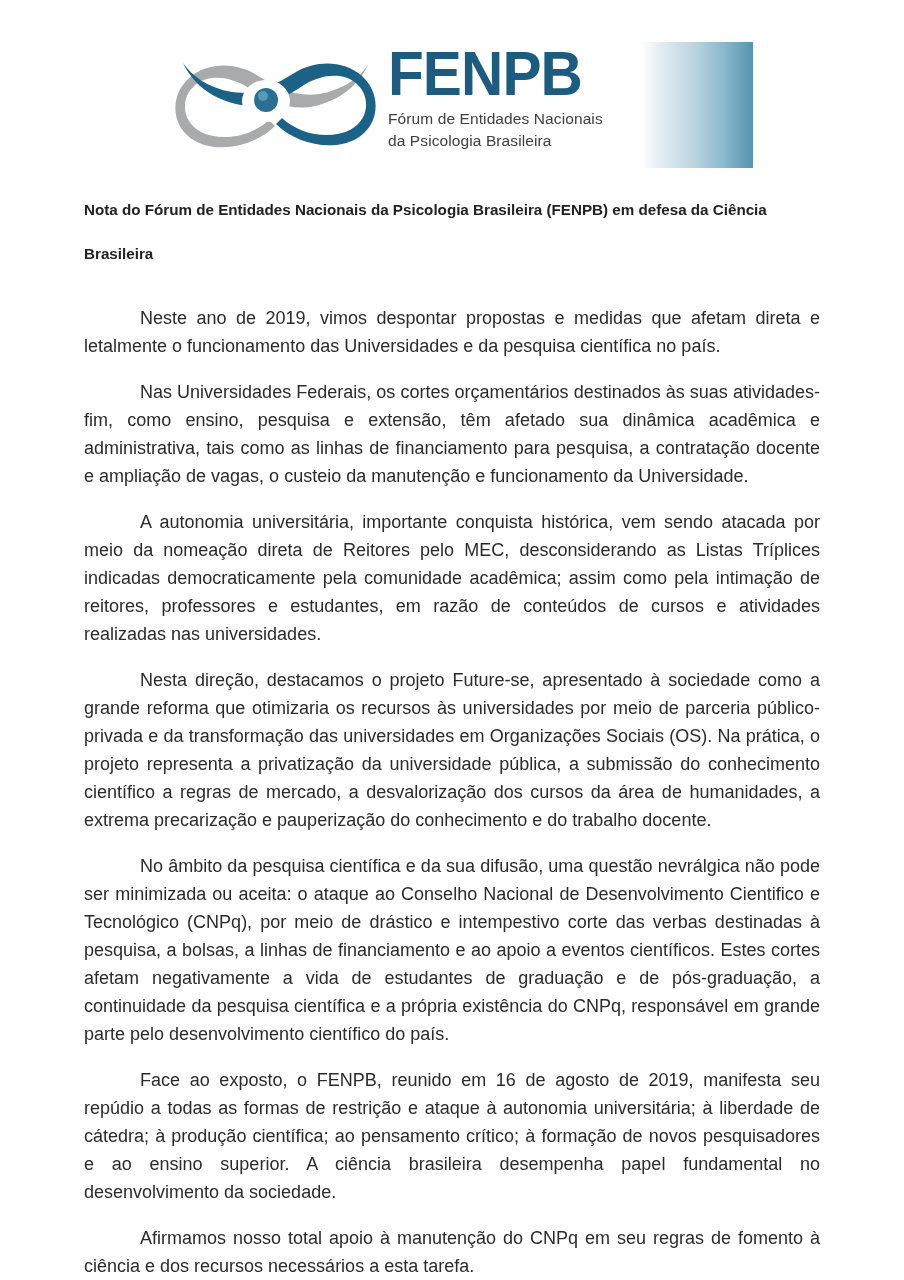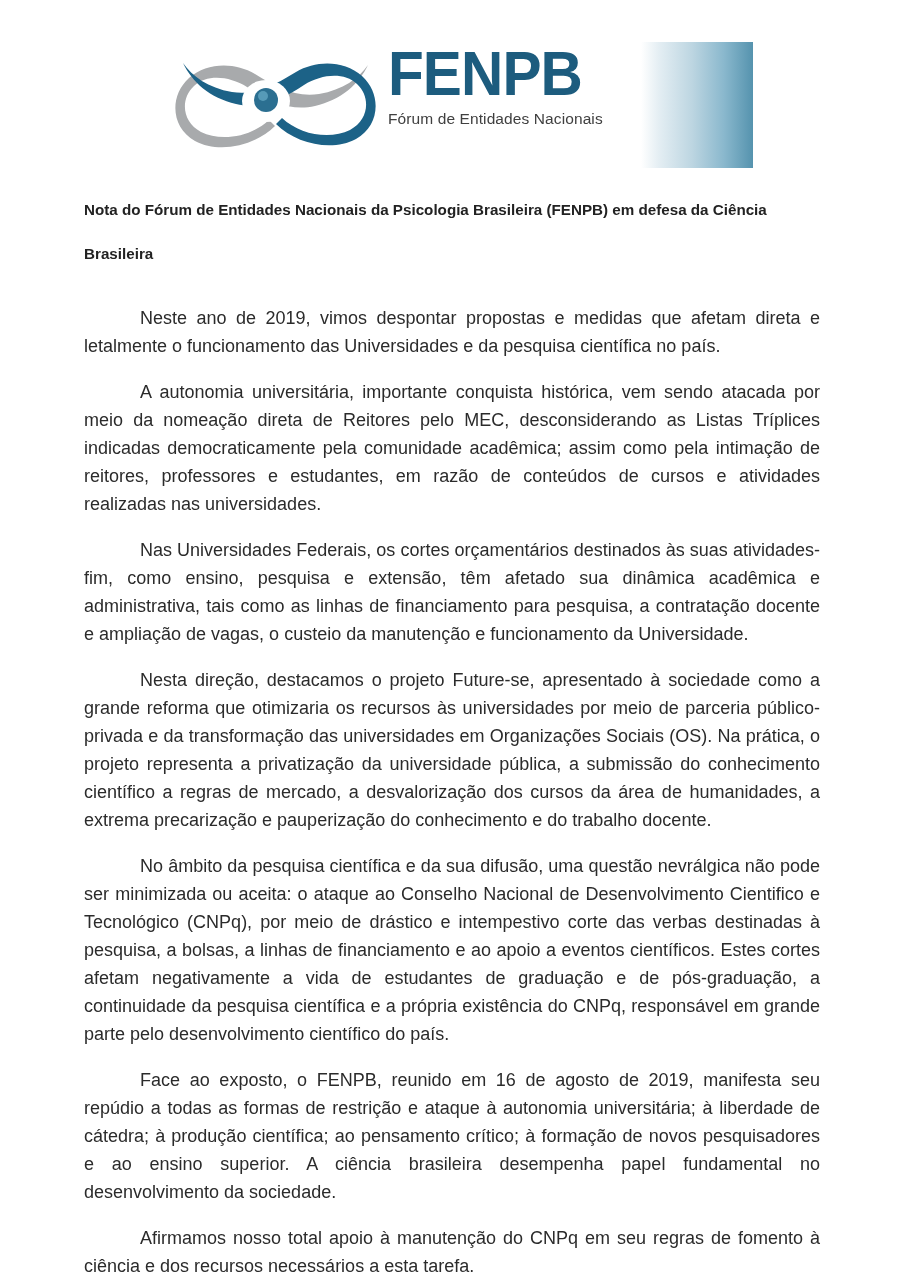--- a/index.html
+++ b/index.html
@@ -158,35 +158,36 @@
           <ellipse cx="103" cy="63" rx="24" ry="21" fill="#ffffff"></ellipse>
 
           <circle cx="103" cy="62" r="12" fill="#2b6f91"></circle>
           <circle cx="100" cy="58" r="5" fill="#5ea2be" opacity="0.85"></circle>
         </svg>
       </div>
 
       <div class="logo-wordmark">
         <div class="wordmark-main">FENPB</div>
         <div class="wordmark-sub">Fórum de Entidades Nacionais</div>
+        <div class="wordmark-sub">da Psicologia Brasileira</div>
       </div>
 
     </div>
 
     <div class="gradient-box"></div>
 
   </div>
 
   <div class="doc">
 
     <h1 class="doc-title">Nota do Fórum de Entidades Nacionais da Psicologia Brasileira (FENPB) em defesa da Ciência Brasileira</h1>
 
     <p class="para">Neste ano de 2019, vimos despontar propostas e medidas que afetam direta e letalmente o funcionamento das Universidades e da pesquisa científica no país.</p>
+    <p class="para">Nas Universidades Federais, os cortes orçamentários destinados às suas atividades-fim, como ensino, pesquisa e extensão, têm afetado sua dinâmica acadêmica e administrativa, tais como as linhas de financiamento para pesquisa, a contratação docente e ampliação de vagas, o custeio da manutenção e funcionamento da Universidade.</p>
     <p class="para">A autonomia universitária, importante conquista histórica, vem sendo atacada por meio da nomeação direta de Reitores pelo MEC, desconsiderando as Listas Tríplices indicadas democraticamente pela comunidade acadêmica; assim como pela intimação de reitores, professores e estudantes, em razão de conteúdos de cursos e atividades realizadas nas universidades.</p>
-    <p class="para">Nas Universidades Federais, os cortes orçamentários destinados às suas atividades-fim, como ensino, pesquisa e extensão, têm afetado sua dinâmica acadêmica e administrativa, tais como as linhas de financiamento para pesquisa, a contratação docente e ampliação de vagas, o custeio da manutenção e funcionamento da Universidade.</p>
     <p class="para">Nesta direção, destacamos o projeto Future-se, apresentado à sociedade como a grande reforma que otimizaria os recursos às universidades por meio de parceria público-privada e da transformação das universidades em Organizações Sociais (OS). Na prática, o projeto representa a privatização da universidade pública, a submissão do conhecimento científico a regras de mercado, a desvalorização dos cursos da área de humanidades, a extrema precarização e pauperização do conhecimento e do trabalho docente.</p>
     <p class="para">No âmbito da pesquisa científica e da sua difusão, uma questão nevrálgica não pode ser minimizada ou aceita: o ataque ao Conselho Nacional de Desenvolvimento Cientifico e Tecnológico (CNPq), por meio de drástico e intempestivo corte das verbas destinadas à pesquisa, a bolsas, a linhas de financiamento e ao apoio a eventos científicos. Estes cortes afetam negativamente a vida de estudantes de graduação e de pós-graduação, a continuidade da pesquisa científica e a própria existência do CNPq, responsável em grande parte pelo desenvolvimento científico do país.</p>
     <p class="para">Face ao exposto, o FENPB, reunido em 16 de agosto de 2019, manifesta seu repúdio a todas as formas de restrição e ataque à autonomia universitária; à liberdade de cátedra; à produção científica; ao pensamento crítico; à formação de novos pesquisadores e ao ensino superior. A ciência brasileira desempenha papel fundamental no desenvolvimento da sociedade.</p>
     <p class="para">Afirmamos nosso total apoio à manutenção do CNPq em seu regras de fomento à ciência e dos recursos necessários a esta tarefa.</p>
     <p class="para">Colocamo-nos na luta em favor da Ciência, das Universidades Públicas e demais Instituições Científicas.</p>
 
   </div>
 
 </div>
 

